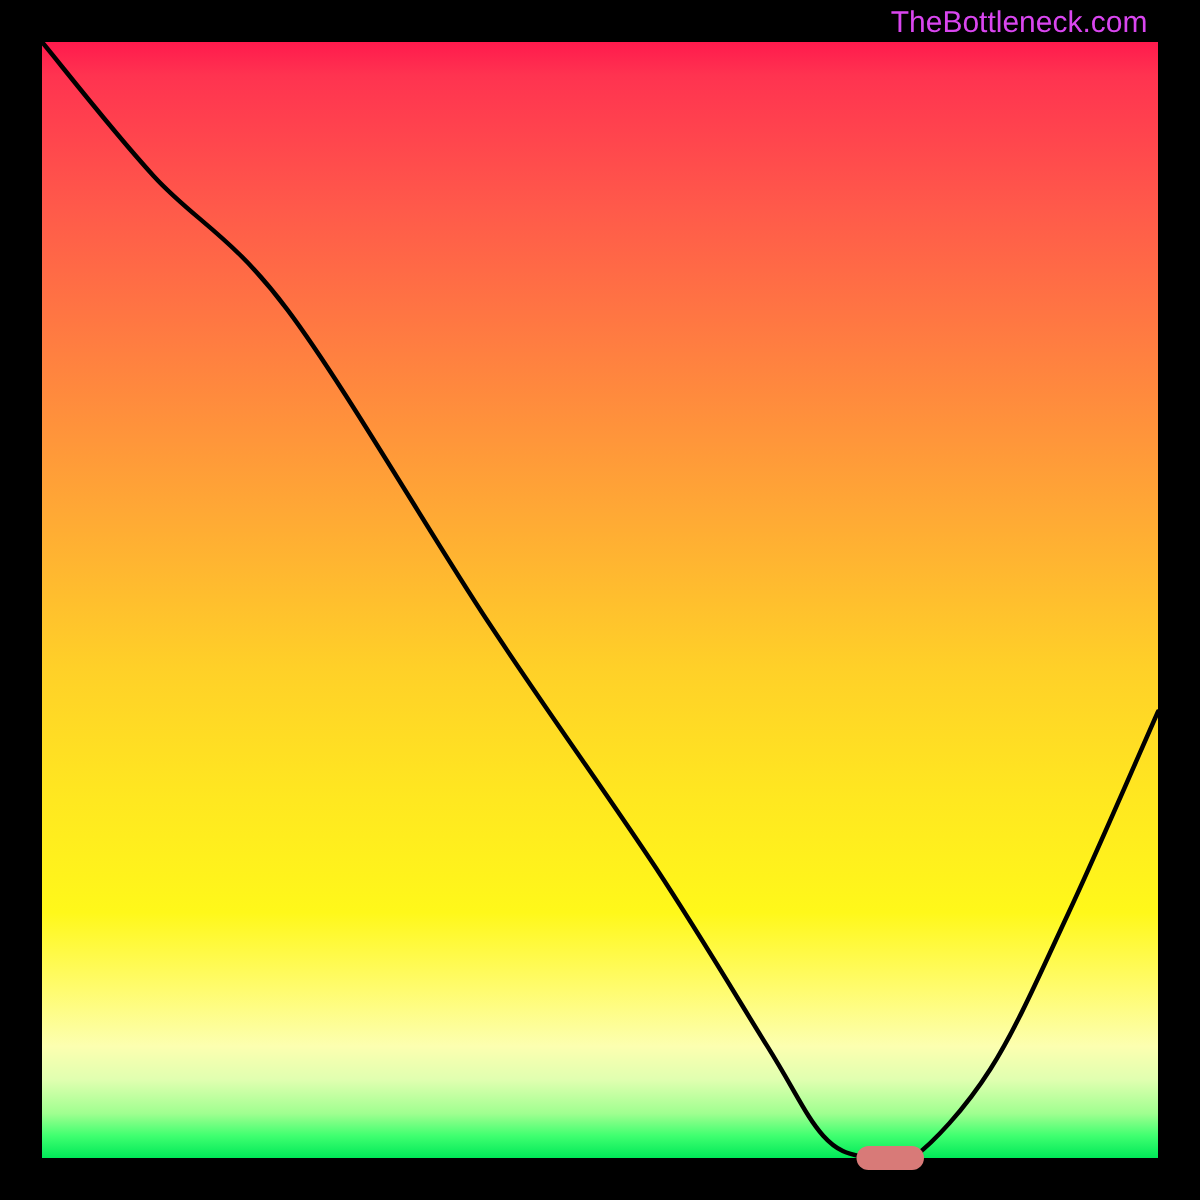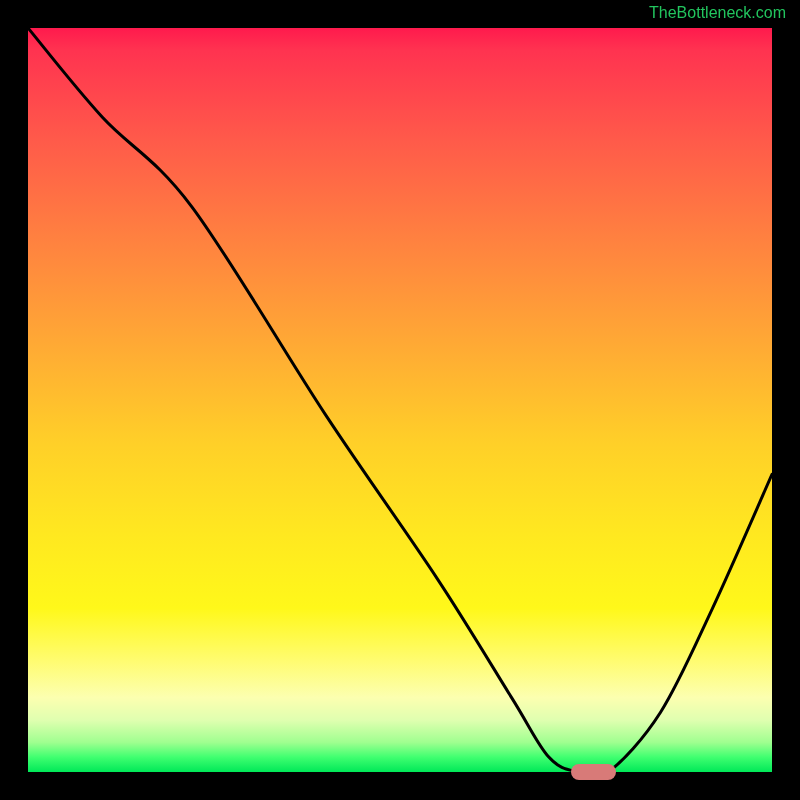--- a/index.html
+++ b/index.html
@@ -6,23 +6,23 @@
   body {
     width: 800px;
     height: 800px;
     background: #000;
     position: relative;
     font-family: Arial, sans-serif;
   }
   .watermark {
     position: absolute;
     top: 4px;
-    right: 14px;
-    color: #22c55e;
-    font-size: 16px;
+    right: 35px;
+    color: #d946ef;
+    font-size: 20px;
     font-weight: 500;
     z-index: 10;
   }
   .plot-area {
     position: absolute;
     left: 28px;
     top: 28px;
     width: 744px;
     height: 744px;
     background: linear-gradient(to bottom,

